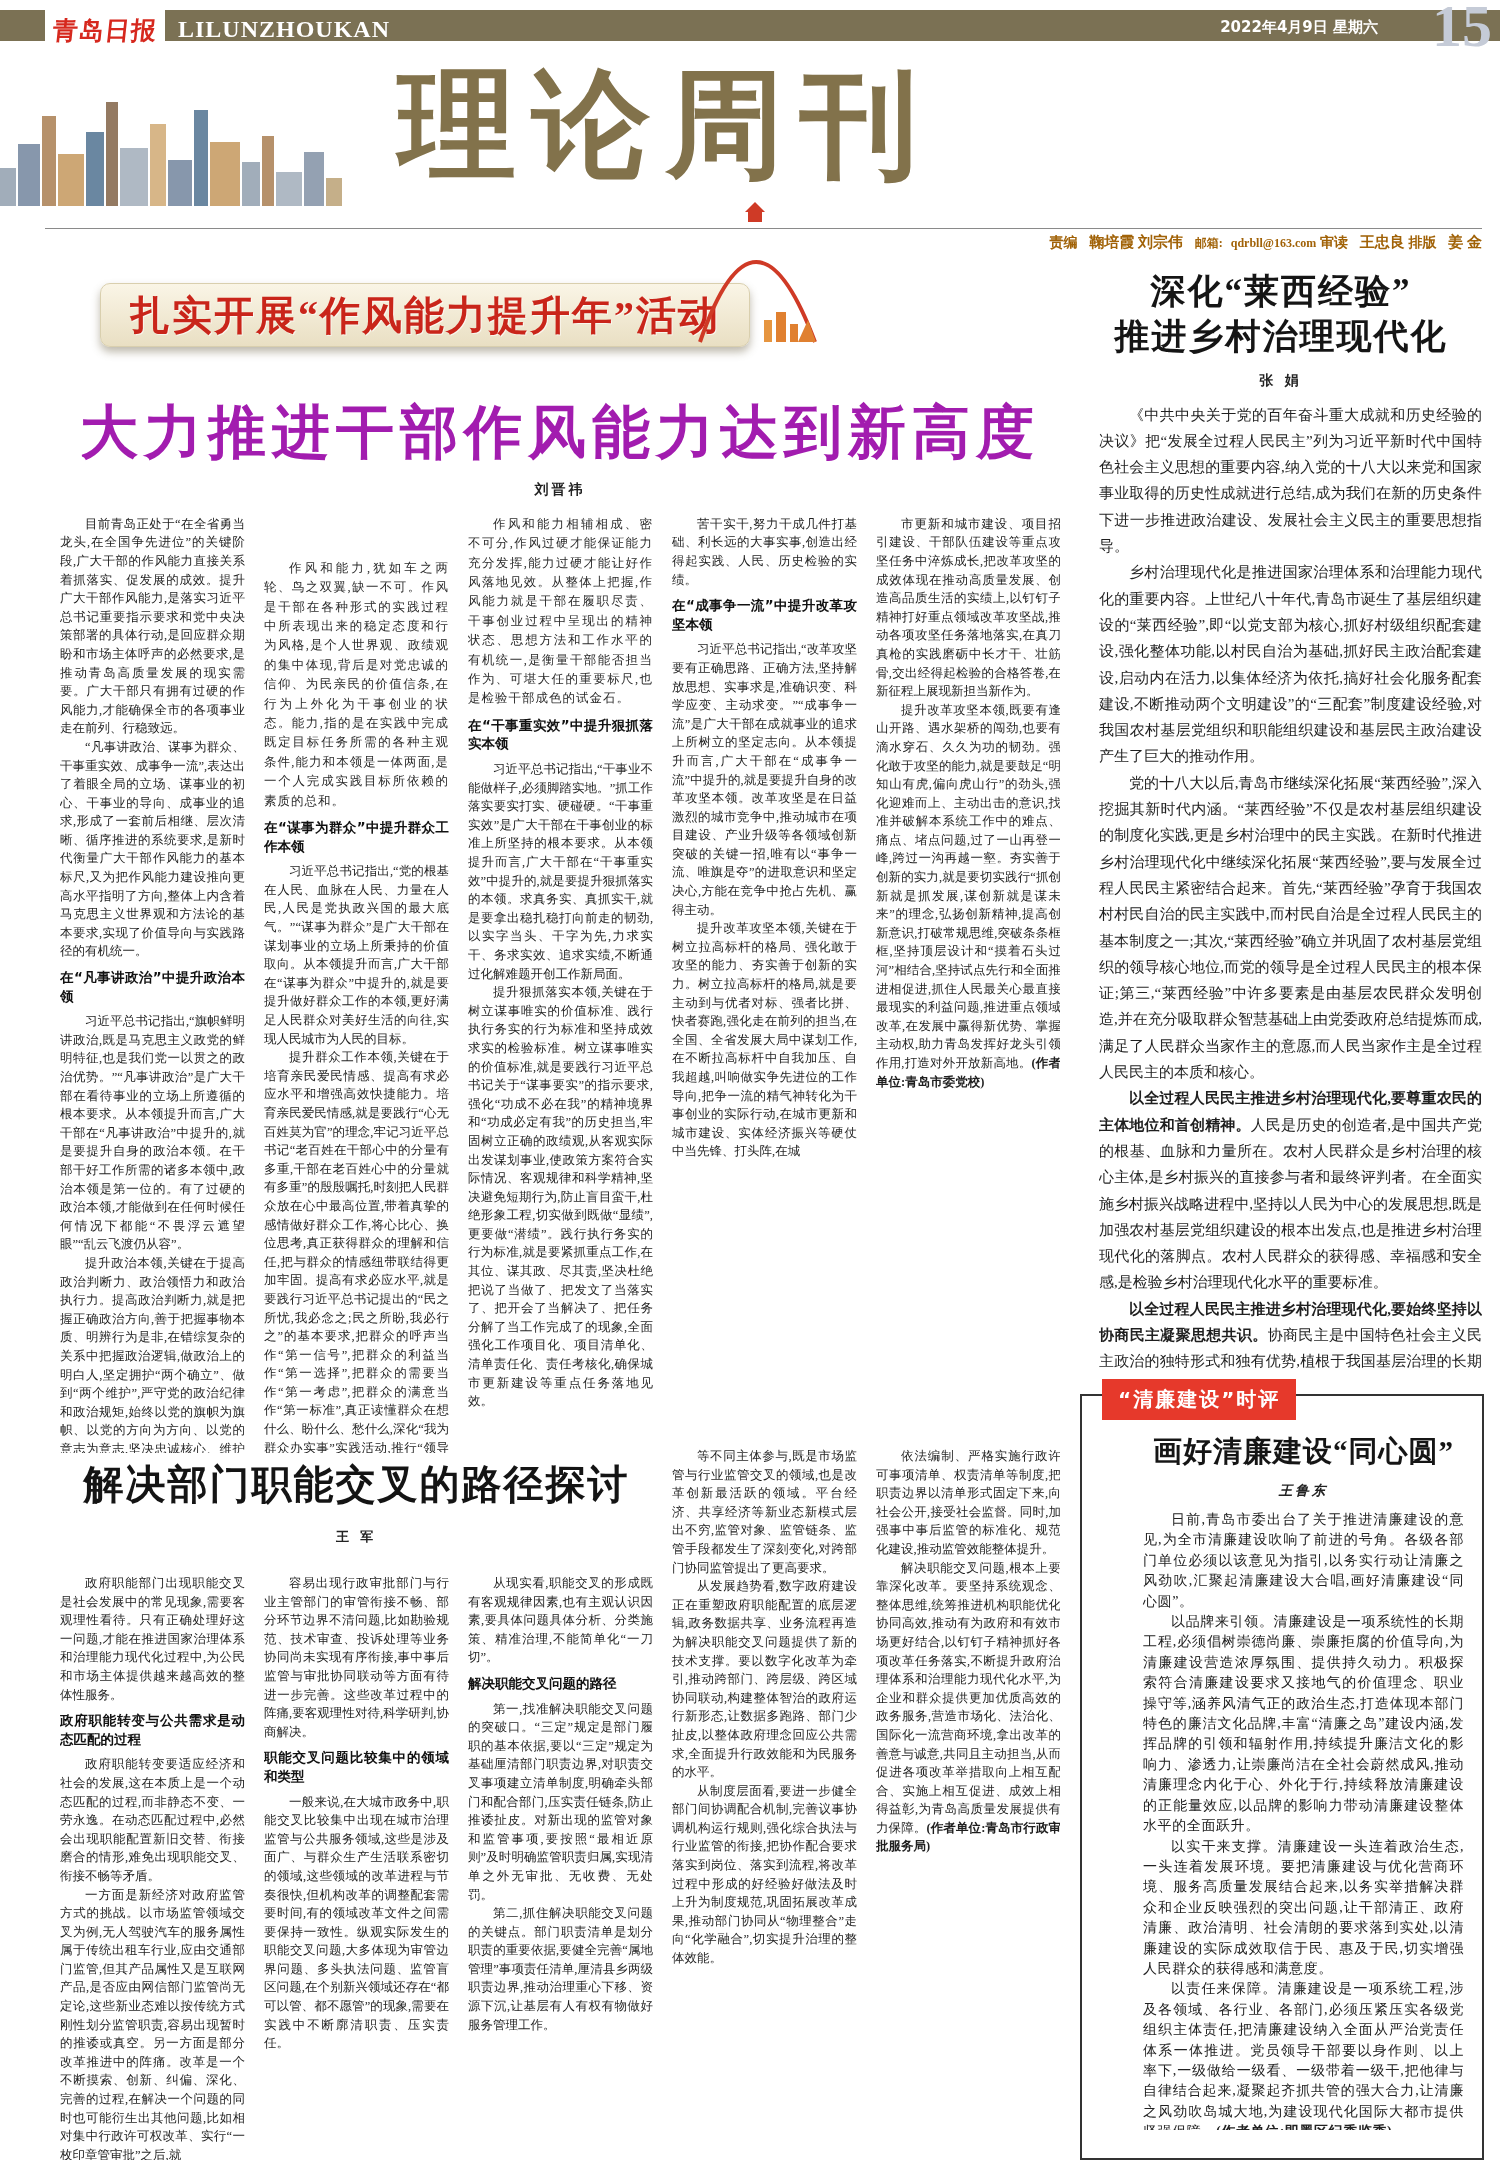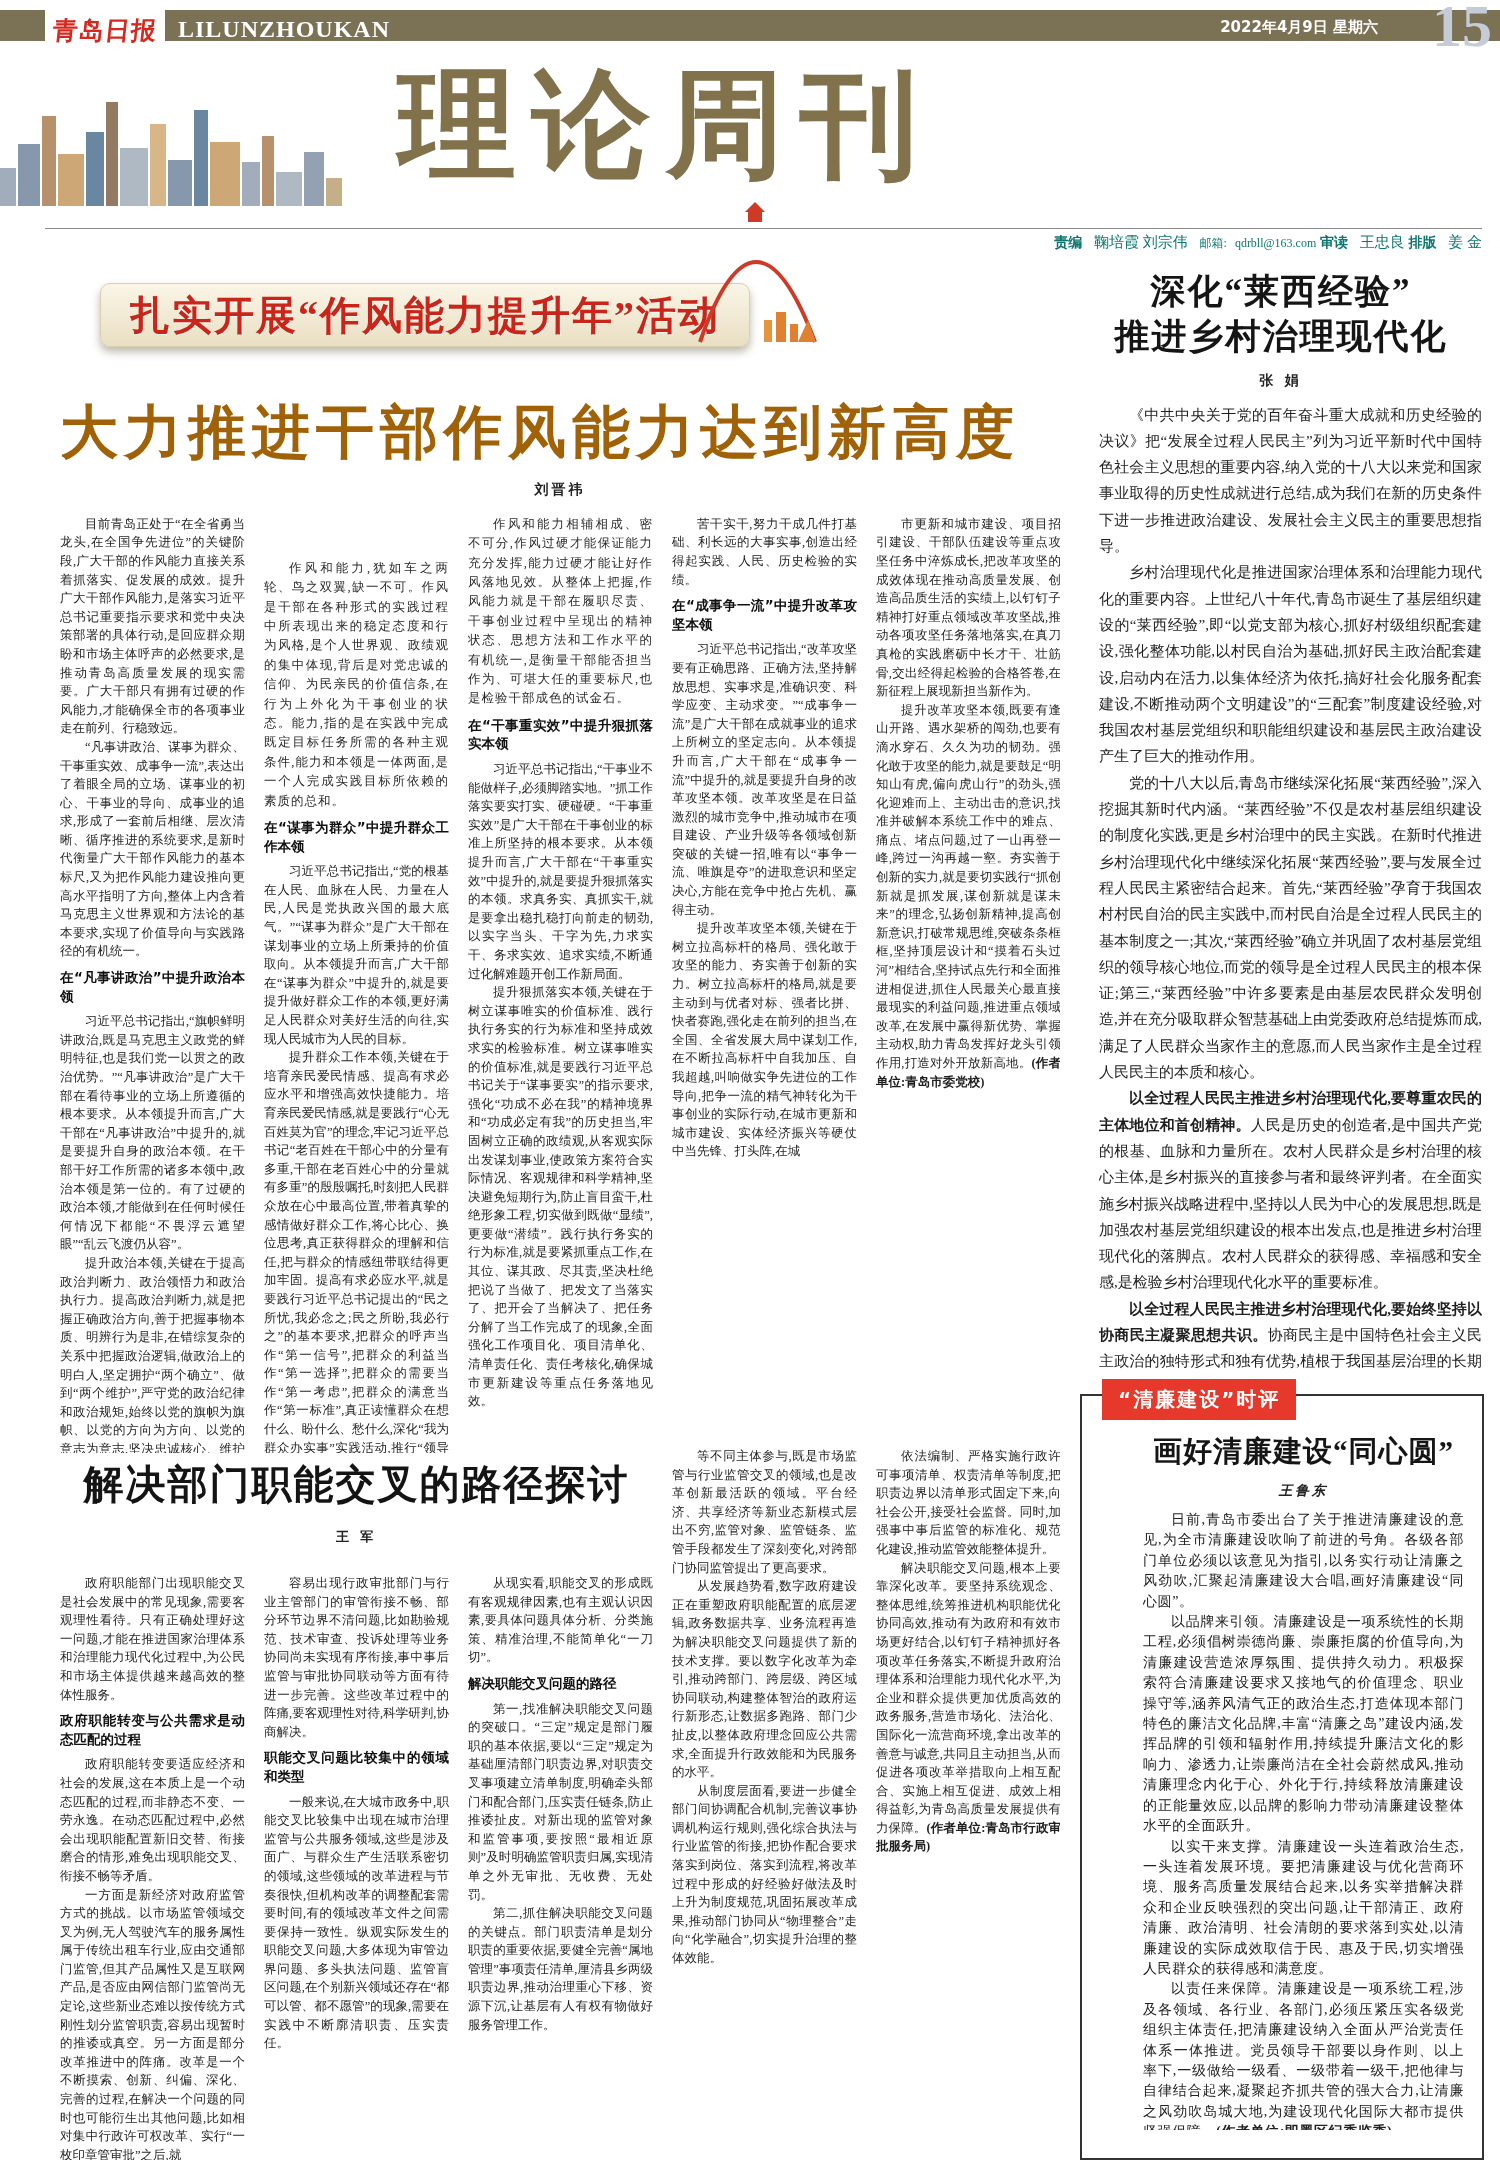--- a/index.html
+++ b/index.html
@@ -15,21 +15,21 @@
   .edition-date{position:absolute;right:122px;top:8px;color:#fff;font-weight:bold;font-size:15px;
                 font-family:"DejaVu Sans","Liberation Sans",sans-serif;}
   .page-number{position:absolute;right:8px;top:-14px;color:#c5cbd7;font-weight:bold;font-size:60px;line-height:1;
                font-family:"Liberation Serif",serif;}
   
   .masthead-title{position:absolute;left:398px;top:58px;font-weight:900;font-size:118px;line-height:1.15;
                   color:#82724b;letter-spacing:16px;white-space:nowrap;}
   .skyline{position:absolute;left:0;top:94px;width:428px;height:112px;display:flex;align-items:flex-end;gap:2px;opacity:.92;}
   .skyline div{flex:0 0 auto;}
   .rule{position:absolute;left:45px;right:18px;top:228px;border-top:1px solid #8a8a8a;}
-  .credits{position:absolute;top:233px;right:18px;font-size:15px;color:#0f766e;white-space:nowrap;}
+  .credits{position:absolute;top:233px;right:18px;font-size:15px;color:#a16207;white-space:nowrap;font-weight:bold;}
   .credits b{font-family:"DejaVu Sans","Liberation Sans",sans-serif;font-size:14px;}
   .credits .email{font-size:12px;}
   .credits span{margin-left:8px;}
   
   .banner{position:absolute;left:100px;top:283px;width:648px;height:62px;
           background:linear-gradient(#faf5e6,#e9dfc3);border:1px solid #d9cfae;border-radius:10px;
           box-shadow:0 5px 8px rgba(110,100,70,.45);display:flex;align-items:center;justify-content:center;}
   .banner-text{color:#c9251a;font-weight:900;font-size:40px;letter-spacing:2px;white-space:nowrap;
                text-shadow:1px 1px 0 rgba(255,255,255,.65);}
   .arc-deco{position:absolute;left:690px;top:192px;width:130px;height:160px;pointer-events:none;}
@@ -37,22 +37,22 @@
   p.p,p.kai{margin:0;text-indent:2em;text-align:justify;}
   p.p{font-size:12.5px;line-height:18.6px;color:#1f1f1f;}
   p.kai{font-size:12.5px;line-height:19.4px;letter-spacing:1px;color:#2b2b2b;}
   h3.sub{margin:7px 0;font-family:"DejaVu Sans","Liberation Sans",sans-serif;font-weight:bold;
          font-size:13.5px;line-height:18.6px;color:#111;text-align:justify;}
   .col{flex:0 0 185px;width:185px;overflow:hidden;}
   .col.qtop p.kai:first-child{margin-top:44px;}
   .col.offset{margin-top:127px;}
   
   .main-art{position:absolute;left:60px;top:365px;width:1000px;}
-  .main-title{margin:36px 0 0;font-weight:900;font-size:58px;line-height:1.1;
-              color:#a16207;letter-spacing:6px;white-space:nowrap;}
+  .main-title{margin:36px 0 0;text-align:center;font-weight:900;font-size:58px;line-height:1.1;
+              color:#a21caf;letter-spacing:6px;white-space:nowrap;}
   .byline{text-align:center;font-weight:bold;font-size:14px;letter-spacing:3px;margin-top:16px;color:#222;}
   .main-cols{display:flex;gap:19px;height:938px;overflow:hidden;margin-top:16px;}
   
   .rural-art{position:absolute;left:1080px;top:270px;width:402px;}
   .rural-title{margin:0;text-align:center;font-weight:900;font-size:35px;line-height:1.28;color:#151515;letter-spacing:2px;}
   .rural-byline{text-align:center;font-weight:bold;font-size:14px;letter-spacing:4px;margin-top:12px;color:#222;}
   .rural-body{margin-top:12px;height:972px;overflow:hidden;margin-left:19px;}
   .rural-body p.p{font-size:15px;line-height:26.3px;}
   
   .paths-art{position:absolute;left:60px;top:1447px;width:1000px;height:713px;}

